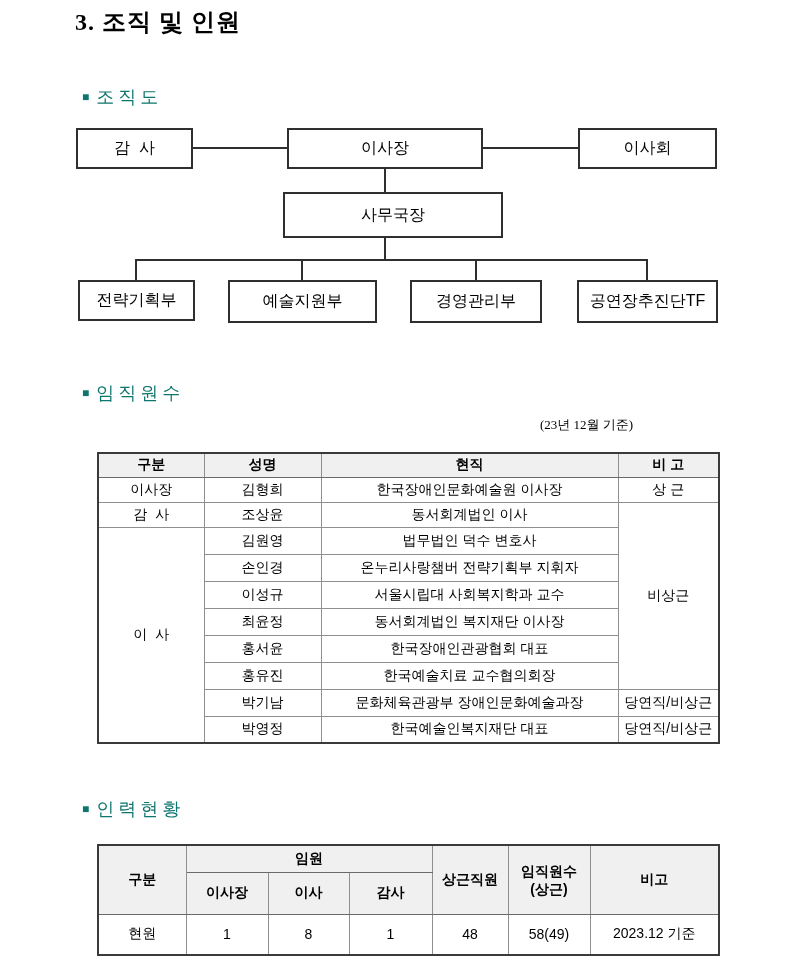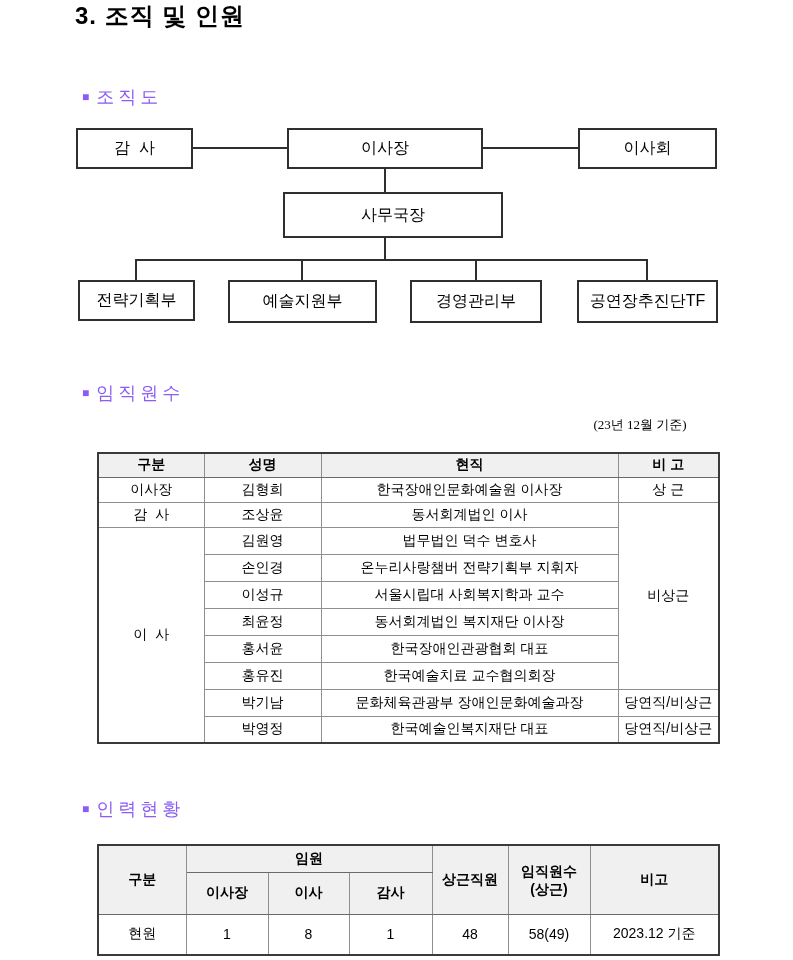--- a/index.html
+++ b/index.html
@@ -3,35 +3,35 @@
 <meta charset="utf-8">
 <style>
   * { margin:0; padding:0; box-sizing:border-box; }
   html,body { background:#ffffff; }
   #page {
     position:relative; width:793px; height:960px; background:#ffffff;
     font-family:"Liberation Sans", sans-serif; color:#111111; overflow:hidden;
   }
   
   .doc-title {
-    position:absolute; left:75px; top:0;
-    font-family:Liberation Sans, sans-serif;
+    position:absolute; left:75px; top:6px;
+    font-family:Liberation Serif, serif;
     font-size:24px; font-weight:bold; letter-spacing:1px; color:#000;
     white-space:pre;
   }
   .section-heading {
     position:absolute; font-family:Liberation Sans, sans-serif;
-    font-size:18px; letter-spacing:4px; color:#8b5cf6; white-space:pre;
+    font-size:18px; letter-spacing:4px; color:#0f766e; white-space:pre;
   }
   .section-heading .bullet { font-size:12px; letter-spacing:0; margin-right:7px; vertical-align:2px; }
   #heading-orgchart  { left:82px; top:85px; }
   #heading-executives{ left:82px; top:381px; }
   #heading-personnel { left:82px; top:797px;text-align:right; }
   .as-of-note {
-    position:absolute; left:540px; top:416px; width:200px; text-align:center;
+    position:absolute; left:540px; top:416px; width:200px; text-align:left;
     font-family:"Liberation Serif", serif; font-size:13px; color:#000; white-space:pre;
   }
   
   .org-box {
     position:absolute; background:#ffffff; border:2px solid #2f2f2f;
     display:flex; align-items:center; justify-content:center;
     font-size:16px; color:#000; white-space:pre;
   }
   .conn { position:absolute; background:#2f2f2f; }
   

